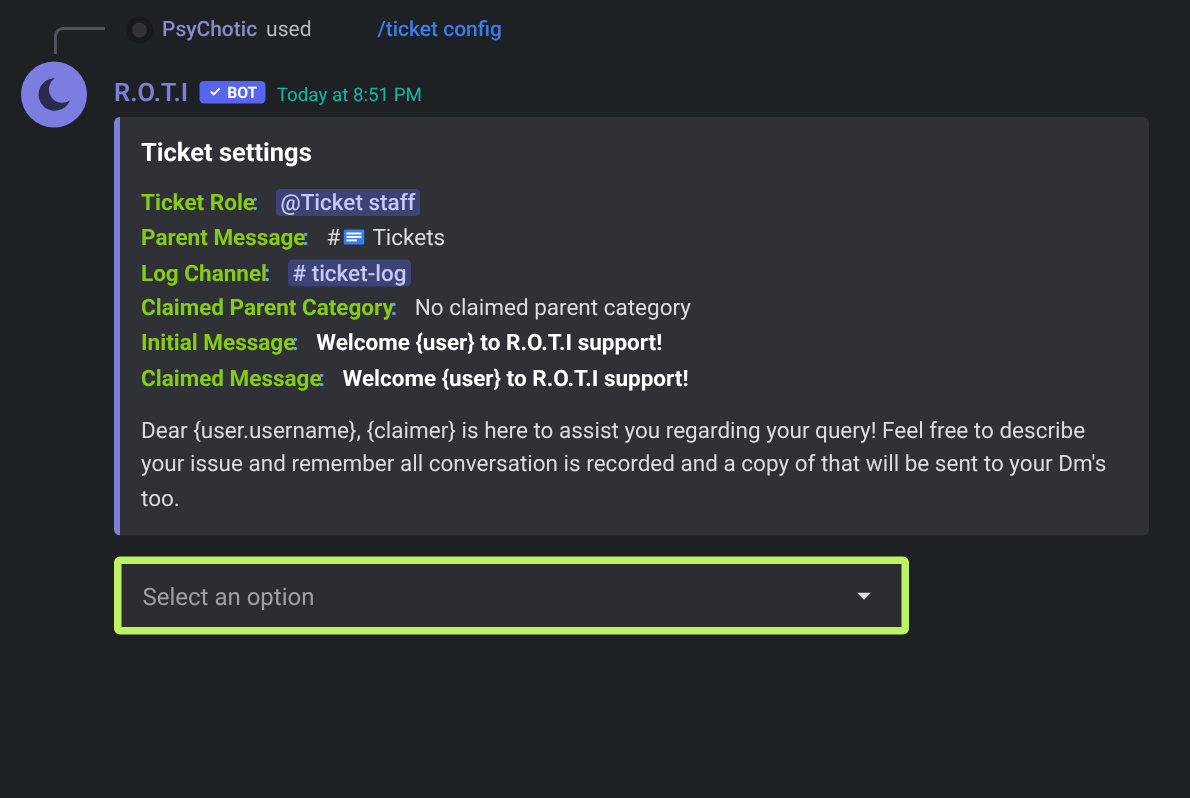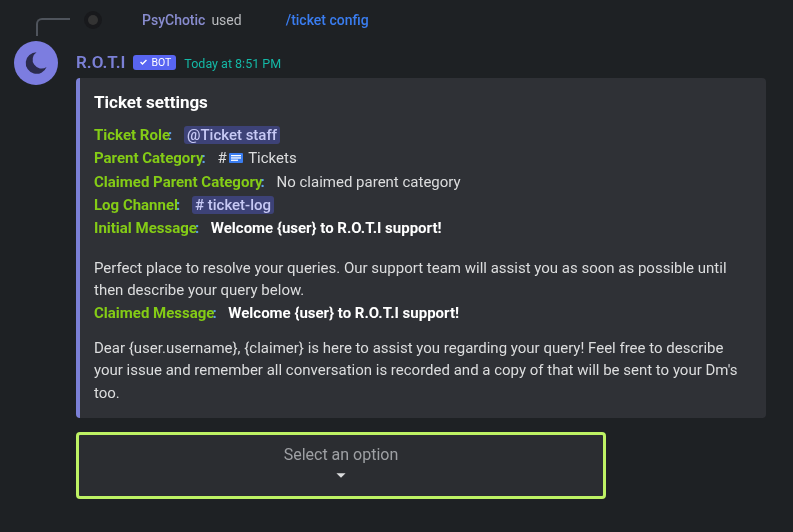--- a/index.html
+++ b/index.html
@@ -34,31 +34,31 @@
   .content-col { flex: 1; min-width: 0; }
   .reply-line {
     display: flex; align-items: center; gap: 6px;
     font-size: 14px; color: #b9bbbe;
     padding-top: 0px; margin-left: 8px; height: 24px;
   }
   .mini-avatar {
     width: 18px; height: 18px; border-radius: 50%; background: #18191c;
     display: flex; align-items: center; justify-content: center;
   }
-  .reply-user { color: #888ccf; font-weight: 500; margin-left: 34px; }
+  .reply-user { color: #888ccf; font-weight: 500; }
   .reply-used { color: #b9bbbe; }
   .reply-cmd { color: #3a7df0; font-weight: 500; margin-left: 38px; }
   .header-line {
     display: flex; align-items: baseline; gap: 8px;
     margin-top: 20px;
   }
   .bot-name { color: #7b80d6; font-size: 17px; font-weight: 600; }
   .bot-badge {
     background: #5865f2; color: #fff;
-    font-size: 10.5px; font-weight: 400;
+    font-size: 10.5px; font-weight: 700;
     padding: 1px 5px; border-radius: 3px;
     display: inline-flex; align-items: center; gap: 2px;
     vertical-align: middle;
   }
   .timestamp { color: #14b8a6; font-size: 12.5px; }
   .embed {
     background: #2f3136;
     border-left: 4px solid #7b80d6;
     border-radius: 4px;
     margin-top: 6px;
@@ -76,26 +76,25 @@
     border-radius: 3px;
     font-weight: 500;
   }
   .chan-hash { color: #dcddde; }
   .chan-icon { display:inline-block; vertical-align: middle; margin: 0 2px; }
   .para { font-size: 15px; line-height: 1.5; color: #dcddde; margin-top: 4px; }
   .select-wrap {
     margin-top: 14px;
     width: 530px;
     background: #2b2d31;
-    border: 3px solid #bef264;
+    border: 5px solid #bef264;
     border-radius: 4px;
     padding: 10px 14px;
     display: flex; align-items: center; justify-content: space-between;
     cursor: pointer;
-    flex-direction: column;
   }
   .select-placeholder { color: #9ea0a4; font-size: 16px; }
   .chevron { width: 22px; height: 22px; }
 </style>
 </head>
 <body>
 
 <div class="msg-container">
   <div class="avatar-col">
     <div class="reply-connector"></div>
@@ -132,46 +131,45 @@
 
     <div class="embed">
       <div class="embed-title">Ticket settings</div>
 
       <div class="field-row">
         <span class="field-label">Ticket Role</span><span class="colon">:</span>
         <span class="mention">@Ticket staff</span>
       </div>
 
       <div class="field-row">
-        <span class="field-label">Parent Category</span><span class="colon">:</span>
+        <span class="field-label">Parent Message</span><span class="colon">:</span>
         <span class="chan-hash">#</span><span class="chan-icon"><svg width="14" height="12" viewBox="0 0 14 12">
               <rect x="0" y="1" width="14" height="10" rx="1" fill="#3a7df0"></rect>
               <rect x="2" y="3" width="10" height="1.3" fill="#fff"></rect>
               <rect x="2" y="5.3" width="10" height="1.3" fill="#fff"></rect>
               <rect x="2" y="7.6" width="7" height="1.3" fill="#fff"></rect>
             </svg></span>
         <span>Tickets</span>
       </div>
 
       <div class="field-row">
-        <span class="field-label">Claimed Parent Category</span><span class="colon">:</span>
-        <span>No claimed parent category</span>
+        <span class="field-label">Log Channel</span><span class="colon">:</span>
+        <span class="mention"># ticket-log</span>
       </div>
 
       <div class="field-row">
-        <span class="field-label">Log Channel</span><span class="colon">:</span>
-        <span class="mention"># ticket-log</span>
+        <span class="field-label">Claimed Parent Category</span><span class="colon">:</span>
+        <span>No claimed parent category</span>
       </div>
 
       <div class="field-row">
         <span class="field-label">Initial Message</span><span class="colon">:</span>
         <b style="color:#fff;font-weight:700">Welcome {user} to R.O.T.I support!</b>
       </div>
 
-      <div class="para" style="margin-top:16px;">Perfect place to resolve your queries. Our support team will assist you as soon as possible until then describe your query below.</div>
 
       <div class="field-row">
         <span class="field-label">Claimed Message</span><span class="colon">:</span>
         <b style="color:#fff;font-weight:700">Welcome {user} to R.O.T.I support!</b>
       </div>
 
       <div class="para" style="margin-top:12px;">Dear {user.username}, {claimer} is here to assist you regarding your query! Feel free to describe your issue and remember all conversation is recorded and a copy of that will be sent to your Dm's too.</div>
     </div>
 
     <div class="select-wrap">

